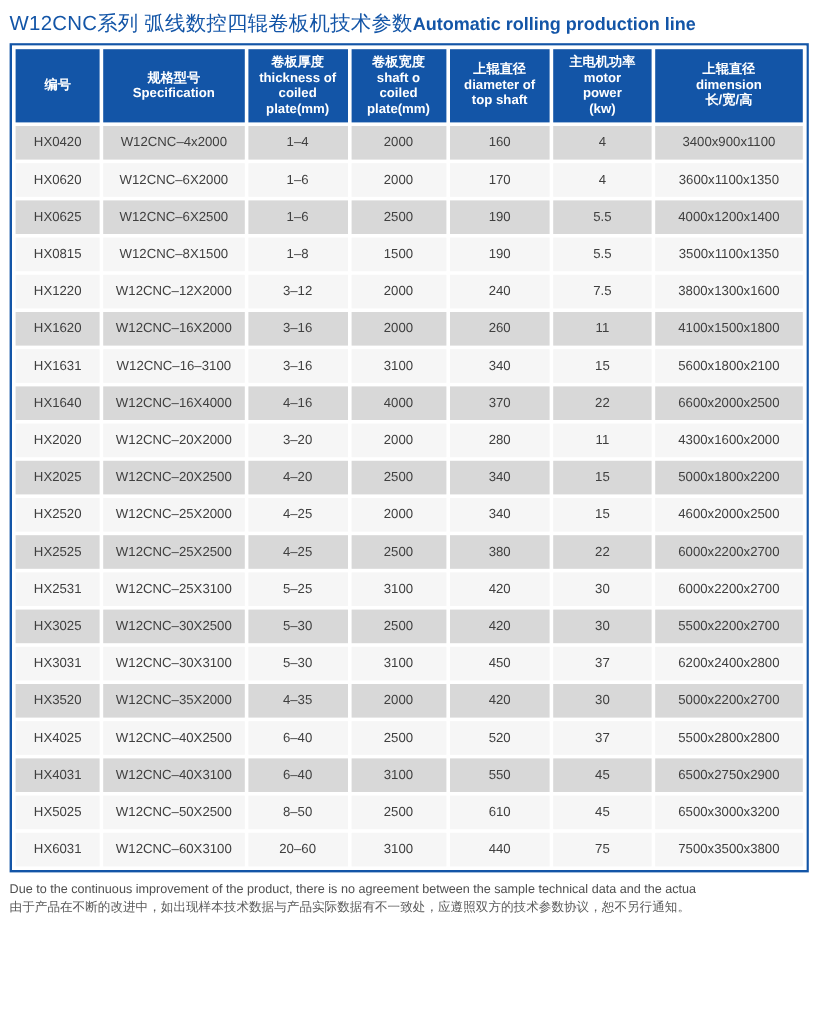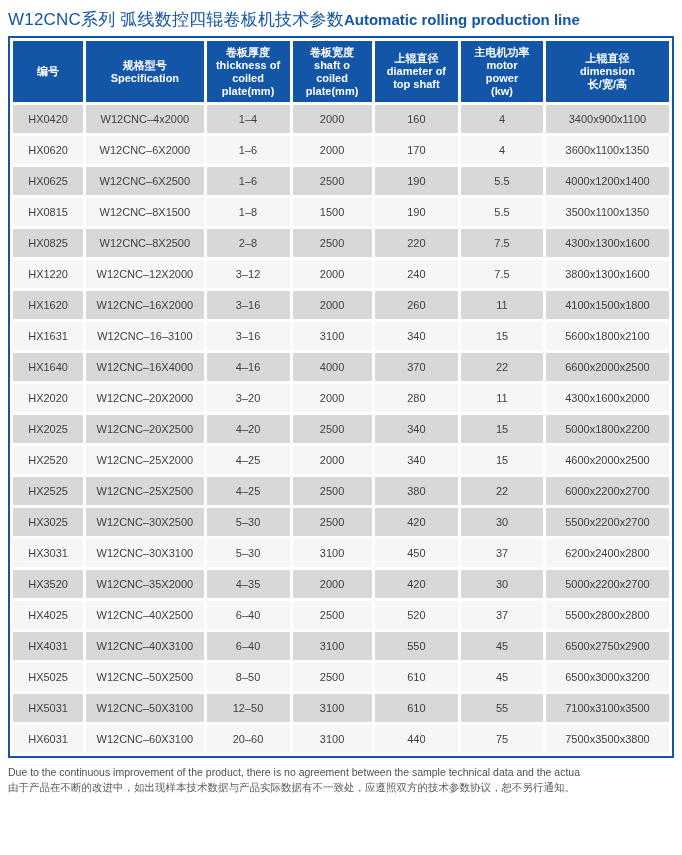--- a/index.html
+++ b/index.html
@@ -159,29 +159,20 @@
         </tr>
         <tr class="row-light">
           <td>HX0815</td>
           <td>W12CNC–8X1500</td>
           <td>1–8</td>
           <td>1500</td>
           <td>190</td>
           <td>5.5</td>
           <td>3500x1100x1350</td>
         </tr>
-        <tr class="row-dark">
-          <td>HX0825</td>
-          <td>W12CNC–8X2500</td>
-          <td>2–8</td>
-          <td>2500</td>
-          <td>220</td>
-          <td>7.5</td>
-          <td>4300x1300x1600</td>
-        </tr>
         <tr class="row-light">
           <td>HX1220</td>
           <td>W12CNC–12X2000</td>
           <td>3–12</td>
           <td>2000</td>
           <td>240</td>
           <td>7.5</td>
           <td>3800x1300x1600</td>
         </tr>
         <tr class="row-dark">
@@ -240,20 +231,29 @@
         </tr>
         <tr class="row-dark">
           <td>HX2525</td>
           <td>W12CNC–25X2500</td>
           <td>4–25</td>
           <td>2500</td>
           <td>380</td>
           <td>22</td>
           <td>6000x2200x2700</td>
         </tr>
+        <tr class="row-light">
+          <td>HX2531</td>
+          <td>W12CNC–25X3100</td>
+          <td>5–25</td>
+          <td>3100</td>
+          <td>420</td>
+          <td>30</td>
+          <td>6000x2200x2700</td>
+        </tr>
         <tr class="row-dark">
           <td>HX3025</td>
           <td>W12CNC–30X2500</td>
           <td>5–30</td>
           <td>2500</td>
           <td>420</td>
           <td>30</td>
           <td>5500x2200x2700</td>
         </tr>
         <tr class="row-light">
@@ -293,29 +293,20 @@
           <td>6500x2750x2900</td>
         </tr>
         <tr class="row-light">
           <td>HX5025</td>
           <td>W12CNC–50X2500</td>
           <td>8–50</td>
           <td>2500</td>
           <td>610</td>
           <td>45</td>
           <td>6500x3000x3200</td>
-        </tr>
-        <tr class="row-dark">
-          <td>HX5031</td>
-          <td>W12CNC–50X3100</td>
-          <td>12–50</td>
-          <td>3100</td>
-          <td>610</td>
-          <td>55</td>
-          <td>7100x3100x3500</td>
         </tr>
         <tr class="row-light">
           <td>HX6031</td>
           <td>W12CNC–60X3100</td>
           <td>20–60</td>
           <td>3100</td>
           <td>440</td>
           <td>75</td>
           <td>7500x3500x3800</td>
         </tr>

